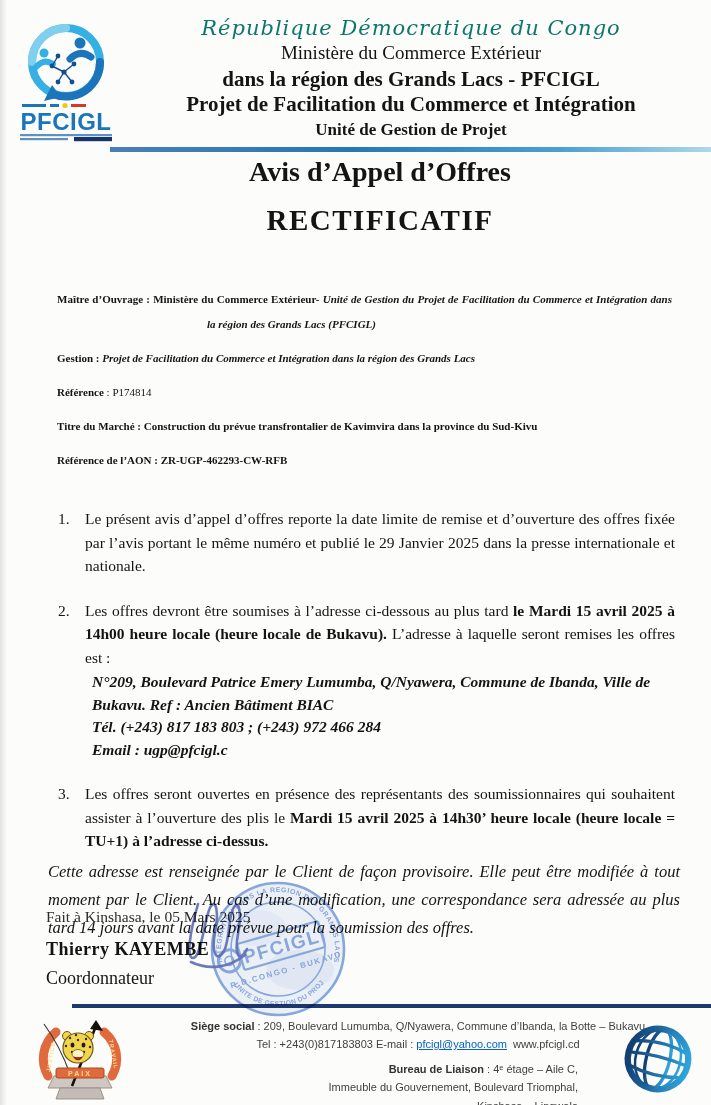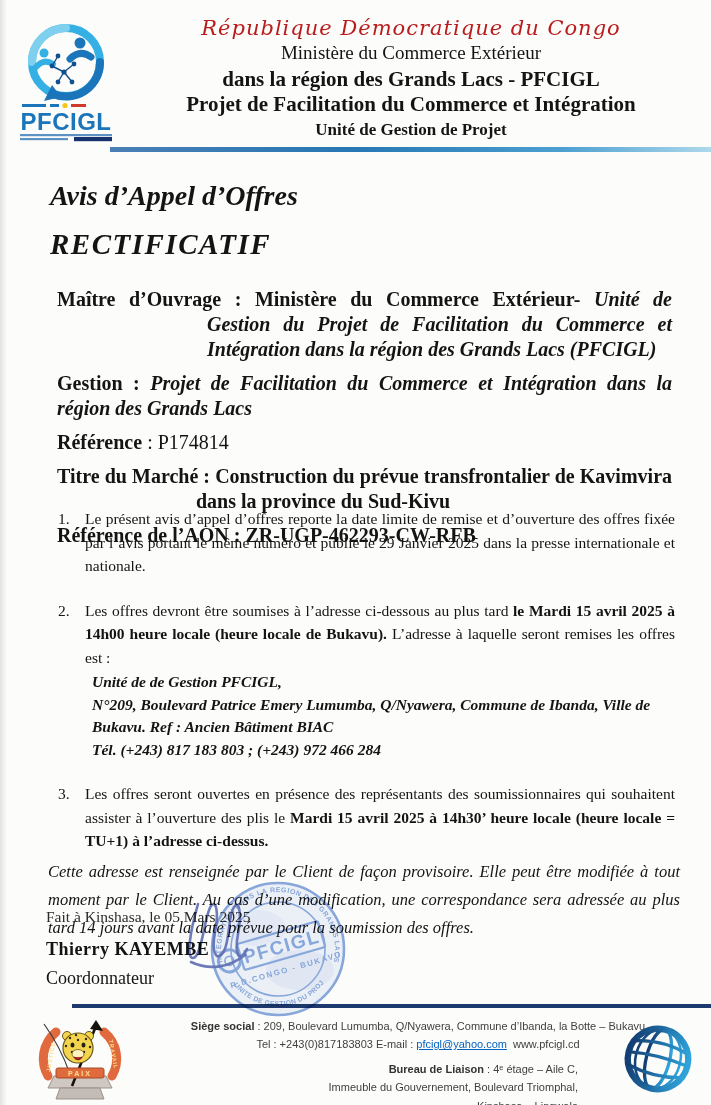--- a/index.html
+++ b/index.html
@@ -10,37 +10,37 @@
   }
   .page::before{
     content:""; position:absolute; left:0; top:0; bottom:0; width:7px;
     background:linear-gradient(90deg, rgba(0,0,0,.10), rgba(0,0,0,0));
     z-index:12; pointer-events:none;
   }
 
   
   .hdr-logo { position:absolute; left:8px; top:12px; width:116px; height:132px; }
   .hdr-text { position:absolute; left:128px; top:16px; width:566px; text-align:center; }
-  .hdr-script { font-family:"DejaVu Serif", serif; font-style:italic; font-size:21px; letter-spacing:1px; color:#b91c1c; }
+  .hdr-script { font-family:"DejaVu Serif", serif; font-style:italic; font-size:21px; letter-spacing:1px; color:#0f766e; }
   .hdr-min   { font-size:19px; margin-top:2px; }
   .hdr-proj  { font-size:21px; font-weight:700; line-height:1.2; margin-top:3px; }
   .hdr-unit  { font-size:17px; font-weight:700; margin-top:3px; }
   .rule-top {
     position:absolute; top:147px; left:110px; right:0; height:5px;
     background:linear-gradient(90deg,#4a7fb5,#2677b4 40%,#4b9fd0 75%,#aed8ec);
   }
 
   
-  .doc-title { position:absolute; top:180px; left:50px; width:660px; text-align:left;font-style:italic; }
+  .doc-title { position:absolute; top:156px; left:50px; width:660px; text-align:center; }
   .doc-title .t1 { font-size:28px; font-weight:700; }
   .doc-title .t2 { font-size:29px; font-weight:700; letter-spacing:1.5px; margin-top:16px; }
 
   
   .meta { position:absolute; top:287px; left:57px; width:615px; }
-  .meta p { margin:0 0 9px 0; font-size:20px; font-weight:700; line-height:25px; text-align:justify; }
+  .meta p { margin:0 0 9px 0; font-size:11px; font-weight:700; line-height:25px; text-align:justify; }
   .hang { padding-left:var(--h); text-indent:calc(var(--h) * -1); }
   .it  { font-style:italic; }
   .reg { font-weight:400; }
 
   
   .list { position:absolute; top:507px; left:58px; width:617px; }
   .li { display:flex; margin-bottom:21px; font-size:15.5px; line-height:23.5px; }
   .li .num { width:27px; flex:none; }
   .li .bd  { flex:1; text-align:justify; }
   .address { margin-top:2px; margin-left:7px; font-weight:700; font-style:italic; line-height:22.5px; text-align:left; }
@@ -147,23 +147,23 @@
     <div class="li">
       <div class="num">1.</div>
       <div class="bd">Le présent avis d’appel d’offres reporte la date limite de remise et d’ouverture des offres fixée par l’avis portant le même numéro et publié le 29 Janvier 2025 dans la presse internationale et nationale.</div>
     </div>
 
     <div class="li">
       <div class="num">2.</div>
       <div class="bd">
         <span>Les offres devront être soumises à l’adresse ci-dessous au plus tard </span><b>le Mardi 15 avril 2025 à 14h00 heure locale (heure locale de Bukavu).</b><span> L’adresse à laquelle seront remises les offres est :</span>
         <div class="address">
-          <div>Unité de de Gestion PFCIGL,</div>
           <div>N°209, Boulevard Patrice Emery Lumumba, Q/Nyawera, Commune de Ibanda, Ville de Bukavu. Ref : Ancien Bâtiment BIAC</div>
           <div>Tél. (+243) 817 183 803 ;  (+243) 972 466 284</div>
+          <div>Email : ugp@pfcigl.c</div>
         </div>
       </div>
     </div>
 
     <div class="li">
       <div class="num">3.</div>
       <div class="bd">
         <span>Les offres seront ouvertes en présence des représentants des soumissionnaires qui souhaitent assister à l’ouverture des plis le </span><b>Mardi 15 avril 2025 à 14h30’ heure locale (heure locale = TU+1) à l’adresse ci-dessus.</b>
       </div>
     </div>

